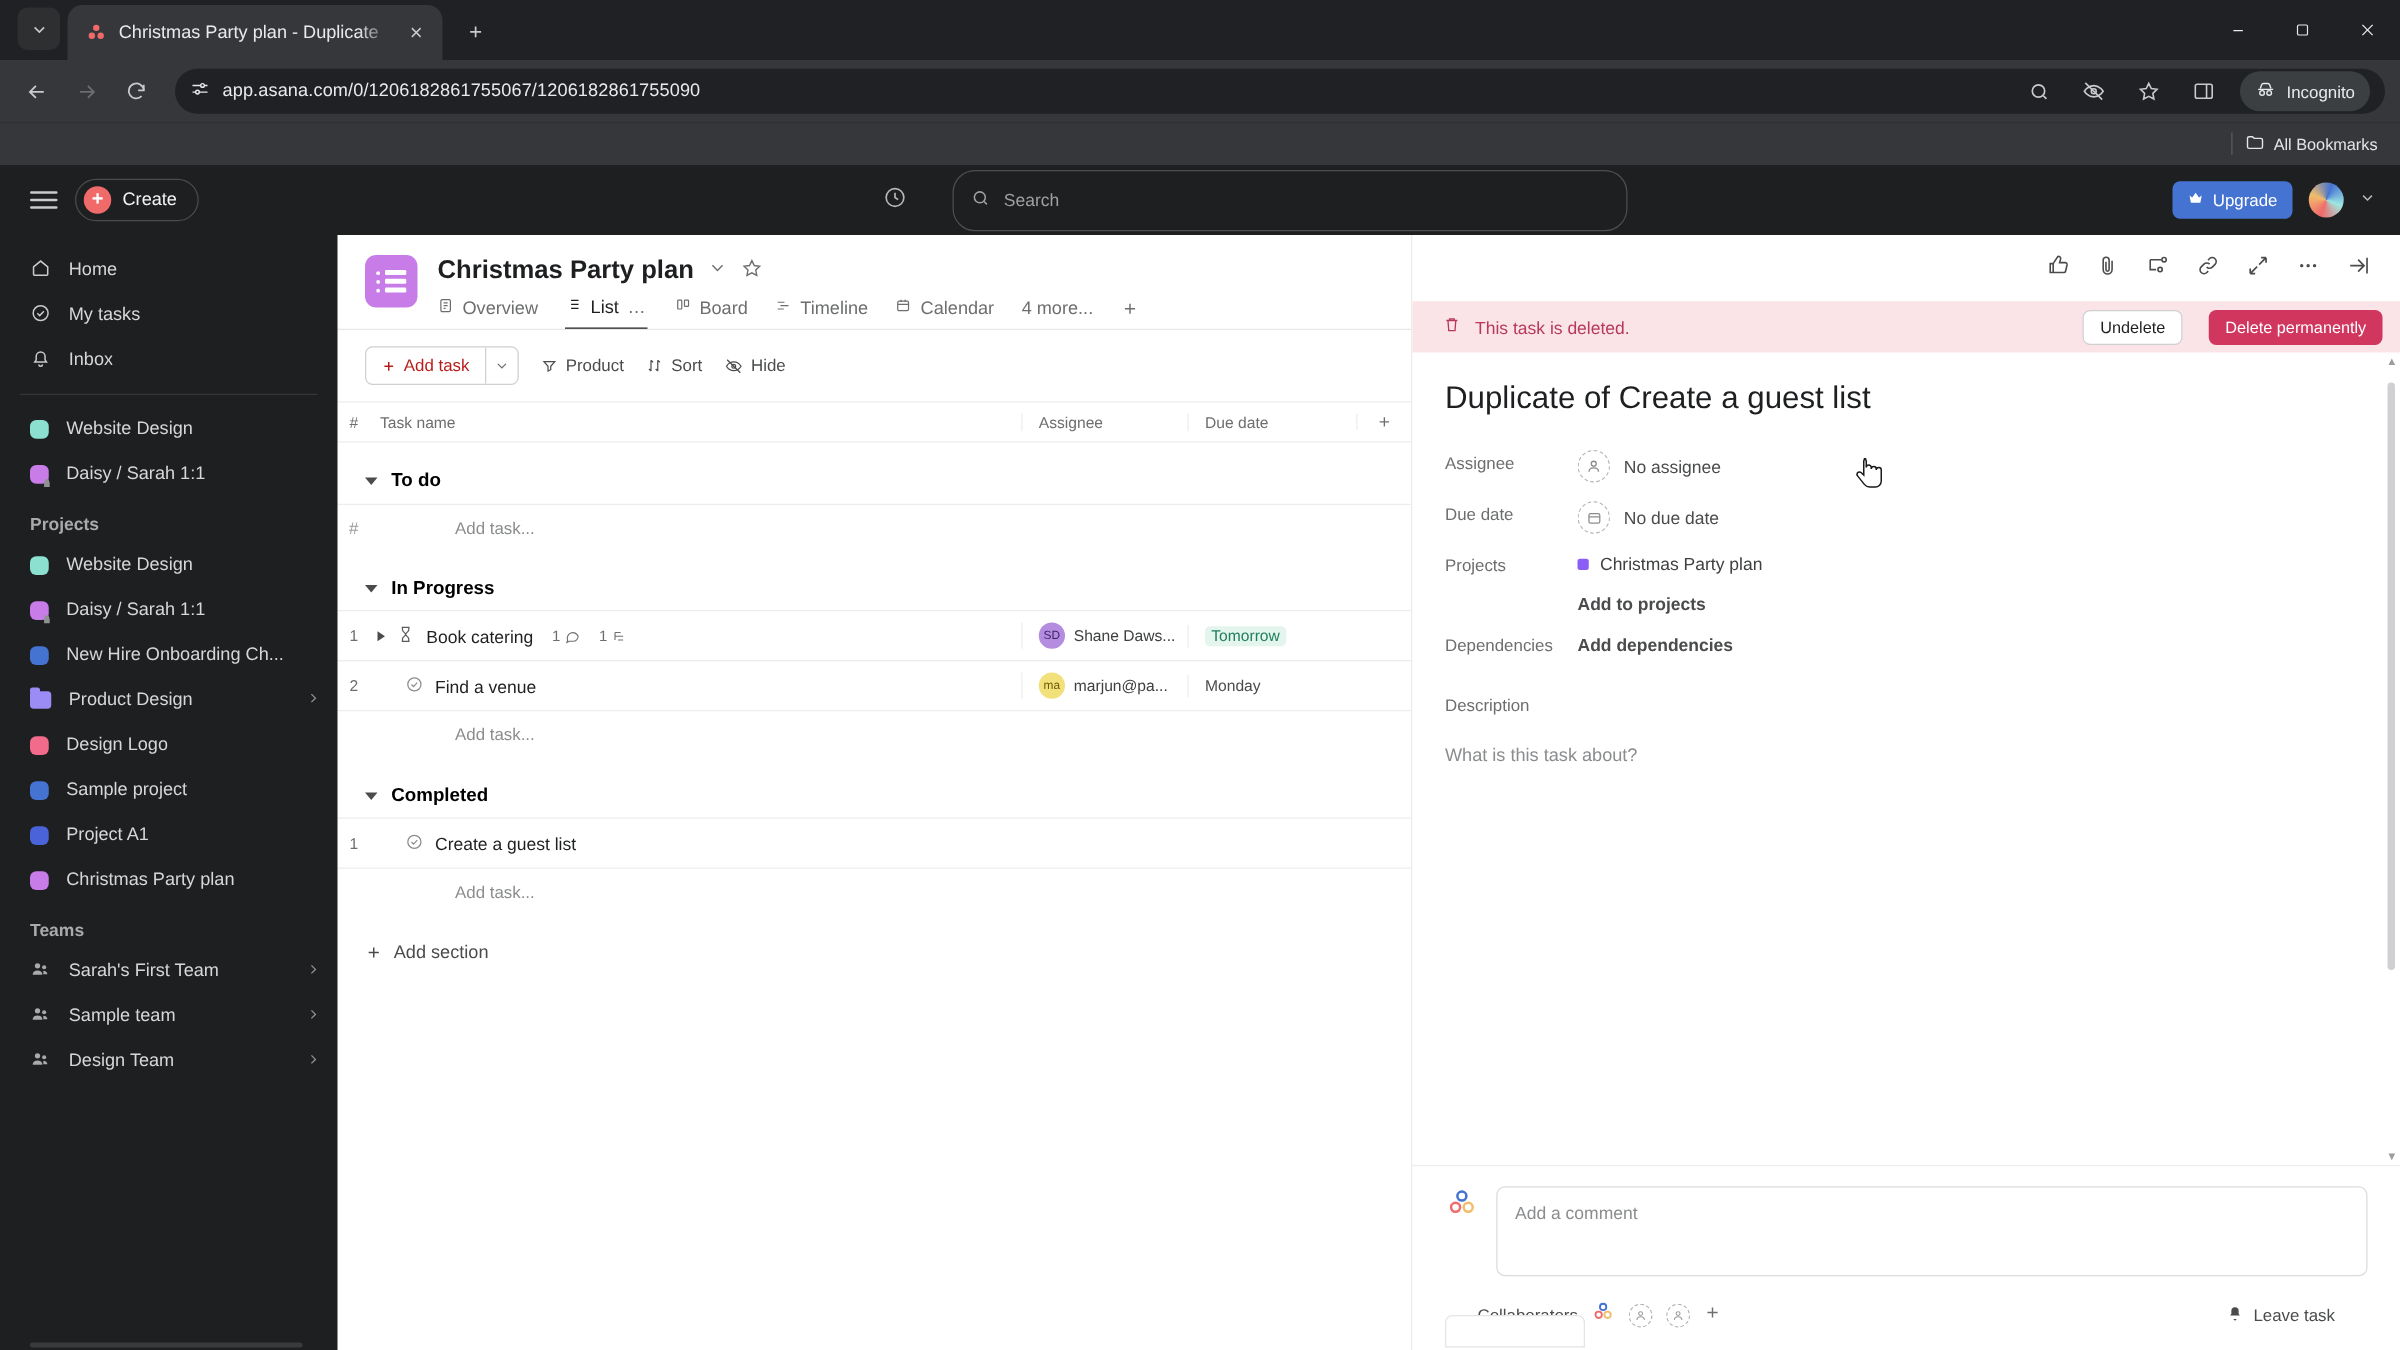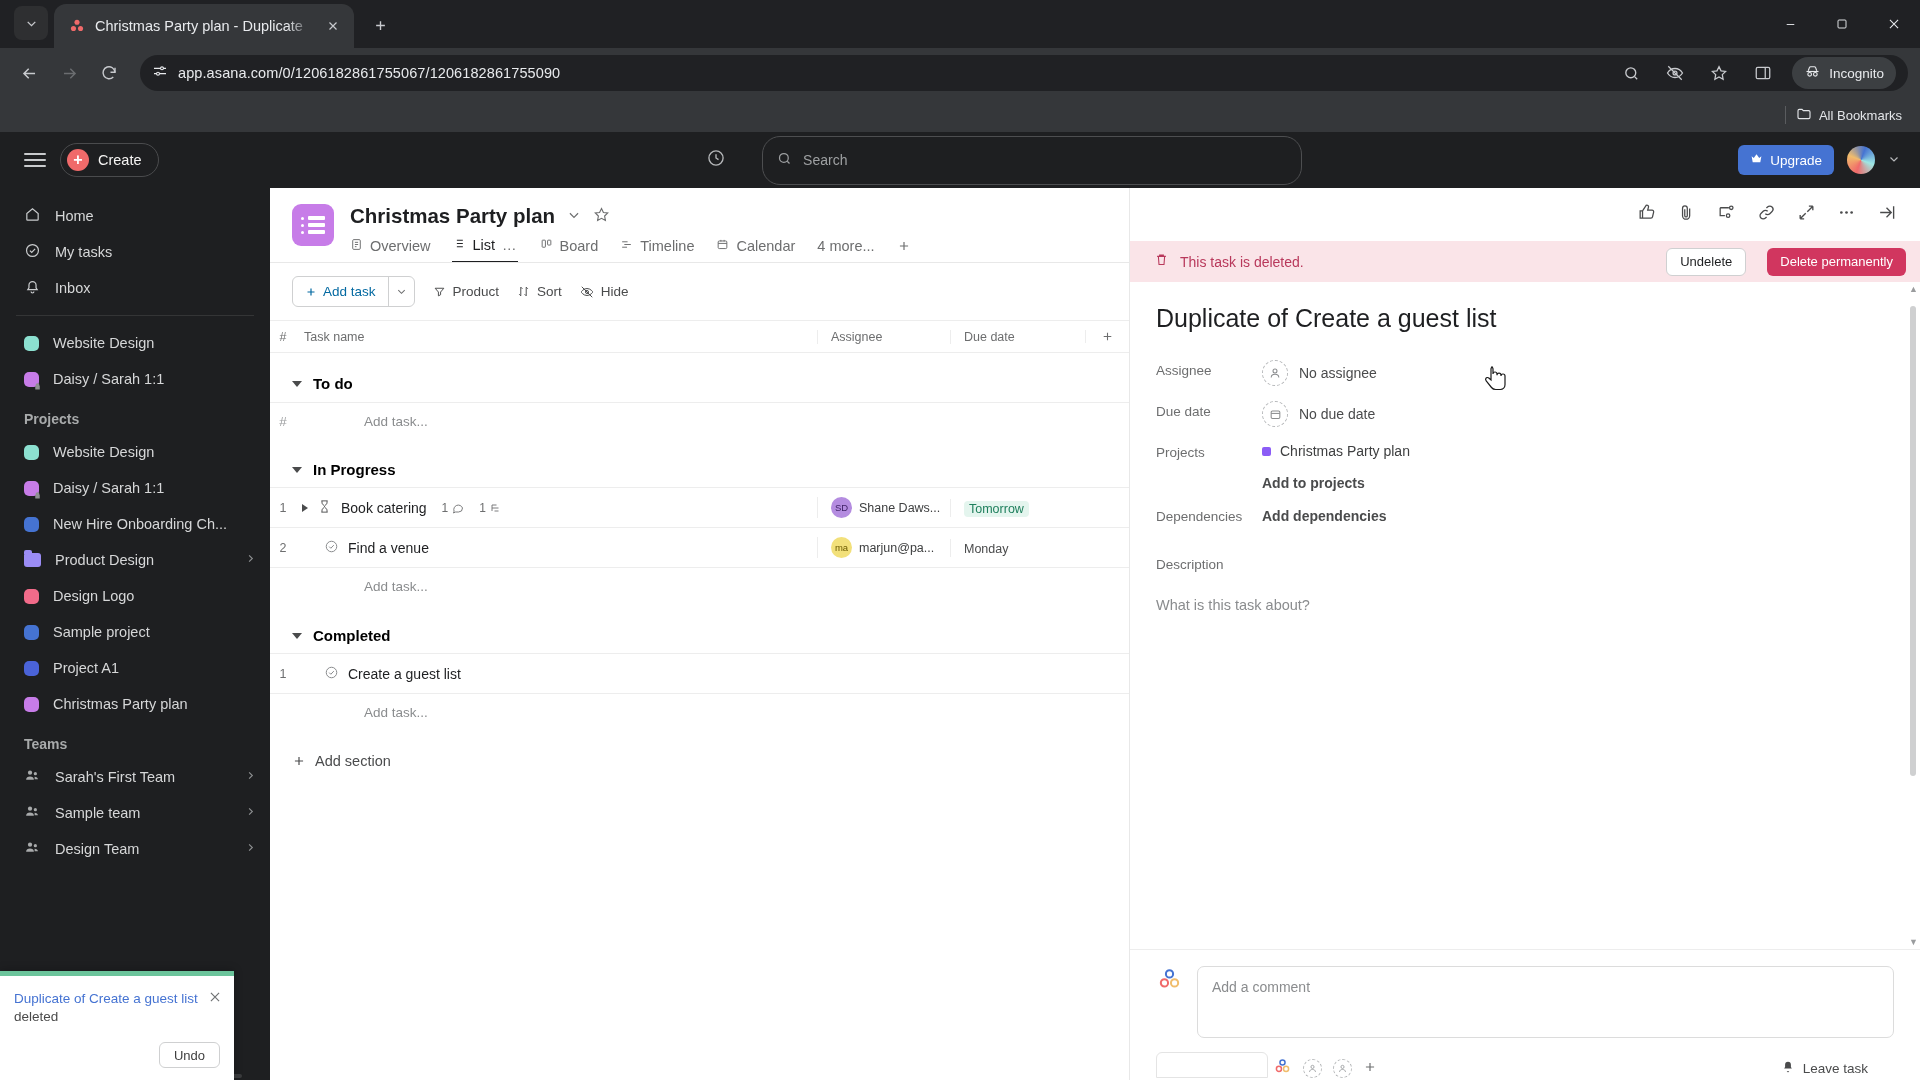--- a/index.html
+++ b/index.html
@@ -115,21 +115,21 @@
   .proj-icon .bar { width:17px; height:4px; background:#fff; border-radius:1px; }
   .proj-title { font-size:20.5px; font-weight:700; color:#1e1f21; display:flex; align-items:center; gap:12px; }
   .proj-title .sm { color:#6d6e6f; font-weight:400; font-size:15px; }
   .tabs { display:flex; align-items:center; gap:22px; margin-top:9px; }
   .ptab { display:flex; align-items:center; gap:7px; color:#6d6e6f; font-size:14.5px; padding-bottom:8px; white-space:nowrap; }
   .ptab.active { color:#1e1f21; border-bottom:2.5px solid #1e1f21; }
   .hdr-rule { height:1px; background:#e8e8e8; margin-top:-1px; }
 
   .toolbar2 { display:flex; align-items:center; gap:18px; padding: 13px 0 13px 22px; }
   .addtask-grp { display:flex; height:31px; border:1px solid #cfd0d1; border-radius:6px; overflow:hidden; }
-  .addtask-grp .main { display:flex; align-items:center; gap:6px; padding:0 12px; font-size:13.5px; color:#0369a1; }
+  .addtask-grp .main { display:flex; align-items:center; gap:6px; padding:0 12px; font-size:13.5px; color:#b91c1c; }
   .addtask-grp .caret { width:26px; border-left:1px solid #cfd0d1; display:flex; align-items:center; justify-content:center; color:#6d6e6f; }
   .tb2 { display:flex; align-items:center; gap:7px; color:#4a4b4c; font-size:13.5px; }
 
   .grid-head { display:flex; align-items:center; height:33px; border-top:1px solid #ededed; border-bottom:1px solid #ededed; color:#6d6e6f; font-size:12.5px; }
   .col-num { width:26px; text-align:center; flex:0 0 26px; }
   .col-name { flex:1; min-width:0; padding-left:8px; }
   .col-assignee { width:133px; flex:0 0 133px; padding-left:13px; border-left:1px solid #ededed; }
   .col-due { width:135px; flex:0 0 135px; padding-left:13px; border-left:1px solid #ededed; }
   .col-plus { width:44px; flex:0 0 44px; display:flex; align-items:center; justify-content:center; border-left:1px solid #ededed; color:#6d6e6f; }
 
@@ -166,21 +166,21 @@
   .link-action { color:#4a4b4c; font-size:14px; font-weight:700; }
   .descr-placeholder { color:#8a8c8e; font-size:14.5px; margin-top:14px; }
   .scrollbar { position:absolute; right:3px; top:0; width:8px; height:100%; }
   .scrollbar .thumb { position:absolute; top:24px; left:1px; width:6px; height:470px; background:#cfd0d1; border-radius:3px; }
   .scroll-arrow { position:absolute; left:0; color:#9a9c9e; font-size:9px; }
 
   .comment-zone { border-top:1px solid #ededed; padding: 16px 26px 0 26px; }
   .comment-row { display:flex; gap:14px; align-items:flex-start; }
   .asana-avatar { width:27px;height:27px;flex:0 0 27px; }
   .comment-box { flex:1; height:72px; border:1px solid #dcdcdc; border-radius:7px; padding:12px 14px; color:#8a8c8e; font-size:14px; }
-  .collab-row { display:flex; align-items:center; gap:11px; padding: 19px 26px 0 26px; }
+  .collab-row { display:flex; align-items:center; gap:11px; padding: 19px 26px 16px 26px; }
   .collab-label { color:#4a4b4c; font-size:13.5px; }
   .collab-dash { width:19px;height:19px;border-radius:50%;border:1.4px dashed #b4b6b8;display:flex;align-items:center;justify-content:center;color:#9a9c9e;flex:0 0 19px; }
   .leave-task { margin-left:auto; display:flex; align-items:center; gap:8px; color:#4a4b4c; font-size:13.5px; }
   .ghost-chip { position:absolute; left:26px; bottom:2px; width:112px; height:26px; border:1px solid #e4e4e4; border-radius:6px 6px 0 0; background:#fff; }
 
   
   .cursor { position:absolute; z-index:60; pointer-events:none; }
 </style>
 </head>
 <body>
@@ -495,31 +495,20 @@
           <span class="chev">
             <svg width="11" height="11" viewBox="0 0 24 24" fill="none" stroke="currentColor" stroke-width="2.4">
                 <path d="M9 5l7 7-7 7"></path>
               </svg>
           </span>
         </div>
       </div>
 
       <div class="sb-bottom-scroll"></div>
 
-      <div class="toast">
-        <div class="toast-text"><span>Duplicate of Create a guest list</span><b> deleted</b></div>
-        <span class="toast-close">
-          <svg width="14" height="14" viewBox="0 0 24 24" stroke="currentColor" stroke-width="2">
-              <path d="M5 5l14 14M19 5L5 19"></path>
-            </svg>
-        </span>
-        <div class="toast-actions">
-          <div class="toast-undo">Undo</div>
-        </div>
-      </div>
     </div>
 
     <div class="center">
       <div class="proj-header">
         <div class="proj-icon">
           <span class="ln">
               <span class="bullet"></span>
               <span class="bar"></span>
             </span>
           <span class="ln">

